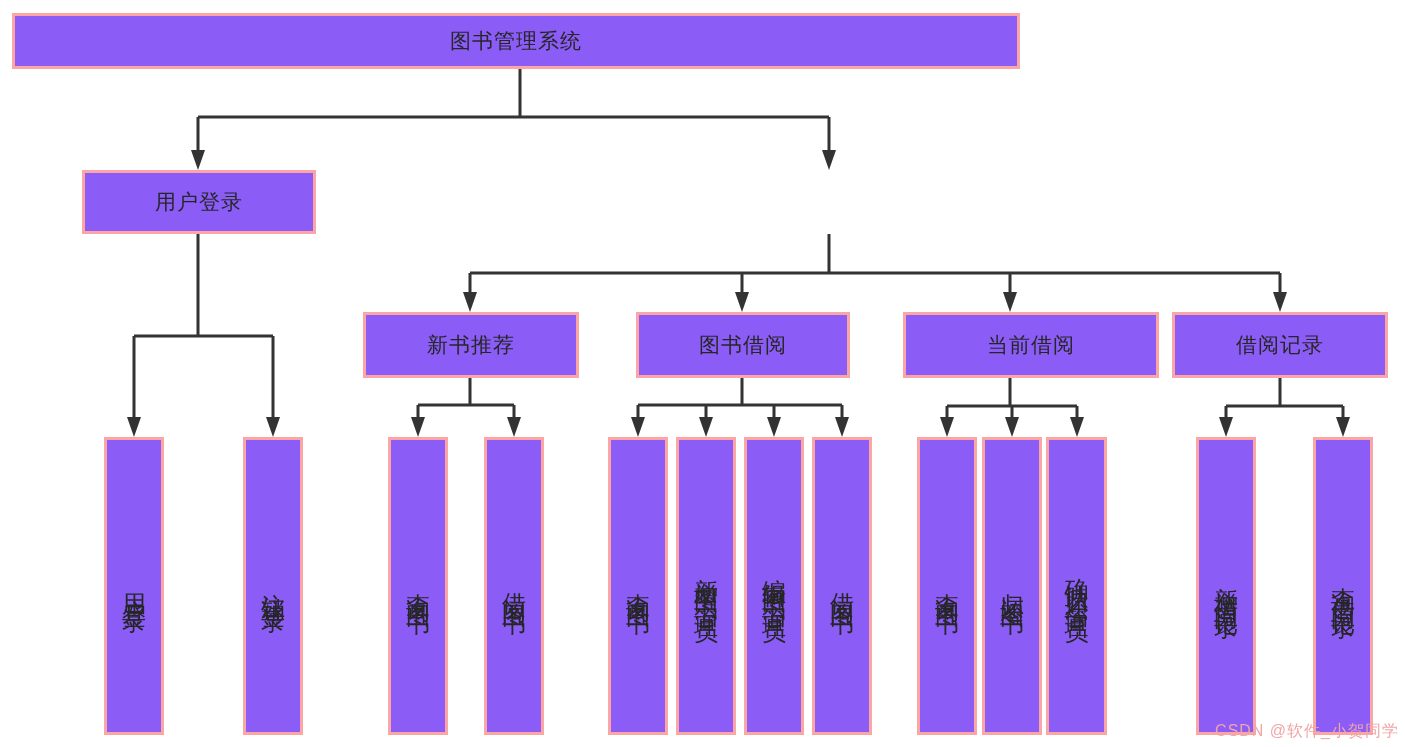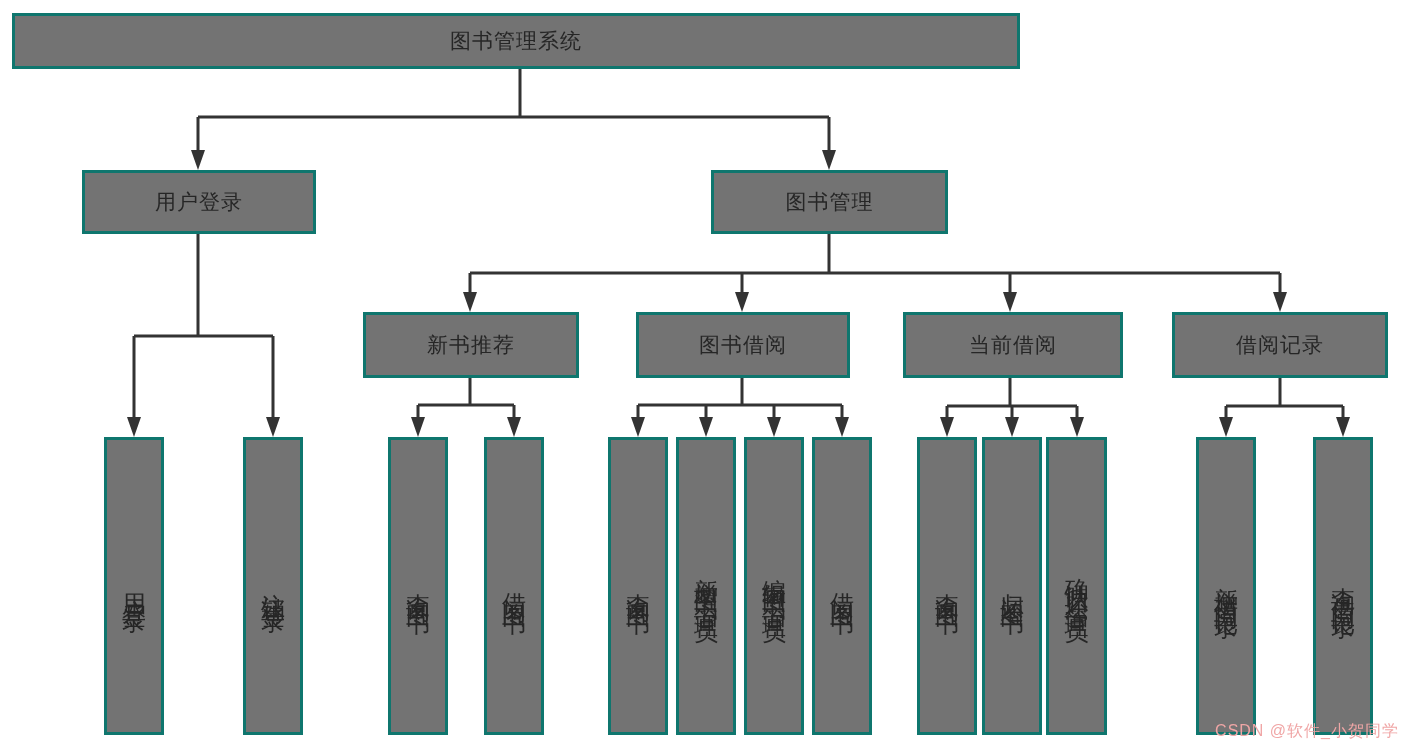--- a/index.html
+++ b/index.html
@@ -18,22 +18,22 @@
   #connectors {
     position: absolute;
     left: 0; top: 0;
     width: 1405px;
     height: 747px;
     z-index: 1;
   }
   .node {
     position: absolute;
     box-sizing: border-box;
-    border: 3px solid #0f766e;
-    background: #737373;
+    border: 3px solid #fca5a5;
+    background: #8b5cf6;
     display: flex;
     align-items: center;
     justify-content: center;
     color: #262626;
     z-index: 2;
   }
   .node.h { font-size: 21px; letter-spacing: 1px; }
   .node.h span { white-space: nowrap; }
   .node.v { font-size: 24px; }
   .node.v span {
@@ -99,31 +99,28 @@
     </g>
   </svg>
 
   <div class="node h" style="left:12px; top:13px; width:1008px; height:56px">
     <span>图书管理系统</span>
   </div>
 
   <div class="node h" style="left:82px; top:170px; width:234px; height:64px">
     <span>用户登录</span>
   </div>
-  <div class="node h" style="left:711px; top:170px; width:237px; height:64px">
-    <span>图书管理</span>
-  </div>
 
   <div class="node h" style="left:636px; top:312px; width:214px; height:66px">
     <span>图书借阅</span>
   </div>
   <div class="node h" style="left:363px; top:312px; width:216px; height:66px">
     <span>新书推荐</span>
   </div>
-  <div class="node h" style="left:903px; top:312px; width:220px; height:66px">
+  <div class="node h" style="left:903px; top:312px; width:256px; height:66px">
     <span>当前借阅</span>
   </div>
   <div class="node h" style="left:1172px; top:312px; width:216px; height:66px">
     <span>借阅记录</span>
   </div>
 
   <div class="node v" style="left:104px; top:437px; width:60px; height:298px">
     <span>用户登录</span>
   </div>
   <div class="node v" style="left:243px; top:437px; width:60px; height:298px">

